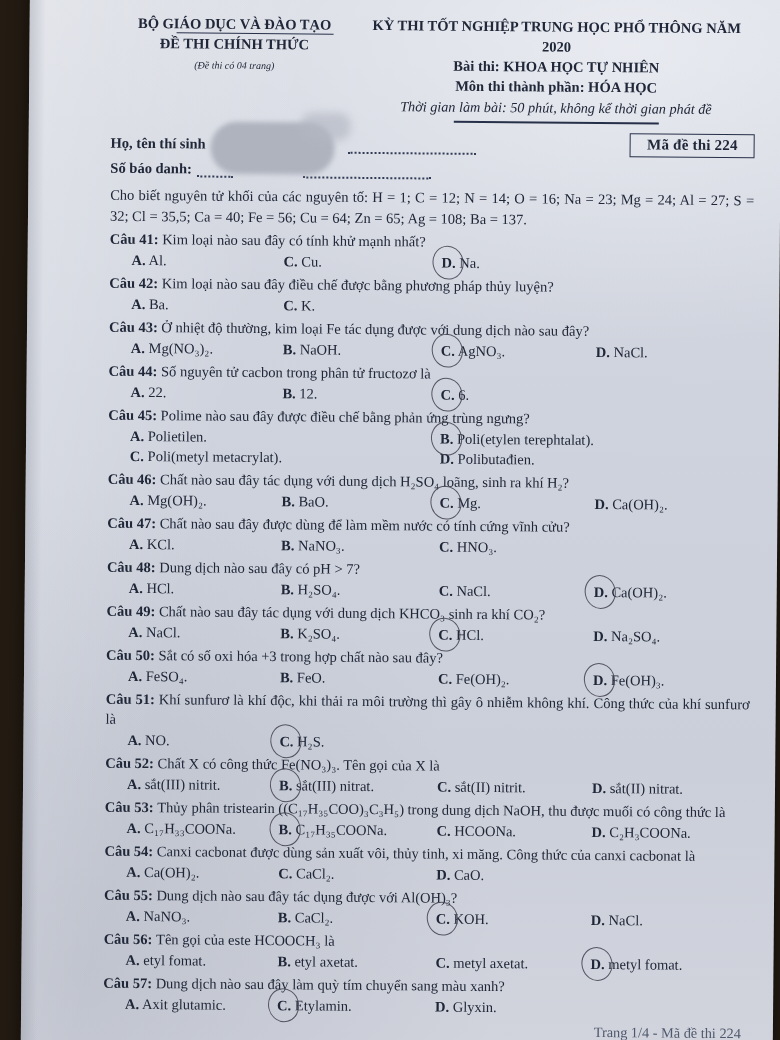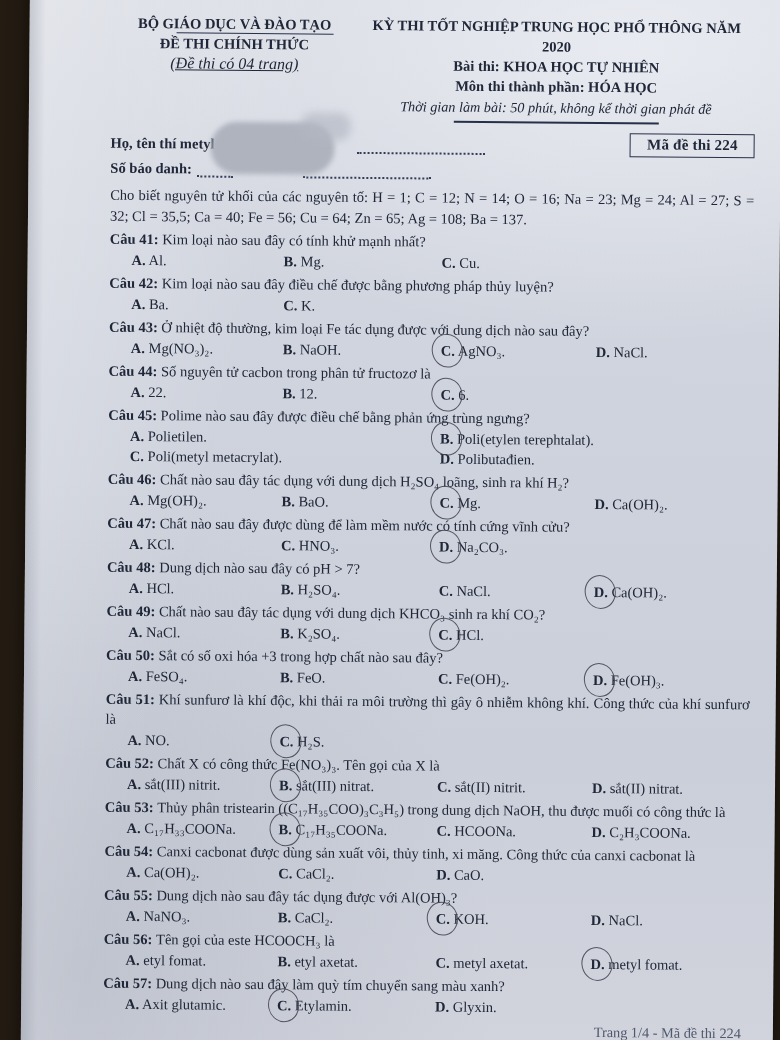--- a/index.html
+++ b/index.html
@@ -31,21 +31,21 @@
   .content{position:relative;padding:26px 26px 0 82px;font-size:14.5px;}
 
   
   .hdr{display:flex;}
   .h-left{width:246px;text-align:center;line-height:20px;flex:none;}
   .h-right{flex:1;text-align:center;line-height:20px;}
   .b{font-weight:bold;}
   .ministry{position:relative;display:inline-block;font-weight:bold;}
   .ministry::after{content:"";position:absolute;left:20%;right:-1%;bottom:0px;
     border-bottom:1.6px solid #273049;}
-  .pages-note{font-style:italic;font-size:16px;text-decoration:underline;}
+  .pages-note{font-style:italic;font-size:10px;}
   .duration{font-style:italic;font-size:14.2px;margin-top:1px;}
   .rule{width:205px;border-top:2px solid #273049;margin:4px auto 0 auto;height:0;}
 
   
   .cand{position:relative;margin-top:7px;height:52px;}
   .crow{display:flex;align-items:flex-end;height:25px;}
   .dots{display:inline-block;border-bottom:2px dotted #333c55;height:14px;}
   .blur1{position:absolute;left:100px;top:-6px;width:124px;height:52px;border-radius:26px;
     background:rgba(168,173,184,.88);filter:blur(2.5px);z-index:2;}
   .blur2{position:absolute;left:190px;top:-16px;width:50px;height:28px;border-radius:12px;
@@ -87,40 +87,40 @@
           <span class="b">Môn thi thành phần: HÓA HỌC</span>
           <div class="duration">Thời gian làm bài: 50 phút, không kể thời gian phát đề</div>
           <div class="rule"></div>
         </div>
       </div>
 
       <div class="cand">
         <div class="blur1"></div>
         <div class="blur2"></div>
         <div class="crow">
-          <span class="b">Họ, tên thí metyl</span>
+          <span class="b">Họ, tên thí sinh</span>
           <span class="dots" style="width:128px;margin-left:142px;"></span>
         </div>
         <div class="crow">
           <span class="b">Số báo danh:</span>
           <span class="dots" style="width:36px;margin-left:6px;"></span>
           <span class="dots" style="width:128px;margin-left:70px;"></span>
         </div>
         <div class="code-box">Mã đề thi 224</div>
       </div>
 
       <div class="intro">Cho biết nguyên tử khối của các nguyên tố: H = 1; C = 12; N = 14; O = 16; Na = 23; Mg = 24; Al = 27; S = 32; Cl = 35,5; Ca = 40; Fe = 56; Cu = 64; Zn = 65; Ag = 108; Ba = 137.</div>
 
       <div>
           <div class="q">
             <div class="qt"><b>Câu 41: </b>Kim loại nào sau đây có tính khử mạnh nhất?</div>
             <div class="opts g4">
               <span class="opt"><b class="ol">A.</b> Al.</span>
-              <span class="opt"><b class="ol">B.</b> Mg.</span>
               <span class="opt"><b class="ol">C.</b> Cu.</span>
+              <span class="opt"><b class="ol circled">D.</b> Na.</span>
             </div>
           </div>
           <div class="q">
             <div class="qt"><b>Câu 42: </b>Kim loại nào sau đây điều chế được bằng phương pháp thủy luyện?</div>
             <div class="opts g4">
               <span class="opt"><b class="ol">A.</b> Ba.</span>
               <span class="opt"><b class="ol">C.</b> K.</span>
             </div>
           </div>
           <div class="q">
@@ -155,39 +155,40 @@
               <span class="opt"><b class="ol">A.</b> Mg(OH)₂.</span>
               <span class="opt"><b class="ol">B.</b> BaO.</span>
               <span class="opt"><b class="ol circled">C.</b> Mg.</span>
               <span class="opt"><b class="ol">D.</b> Ca(OH)₂.</span>
             </div>
           </div>
           <div class="q">
             <div class="qt"><b>Câu 47: </b>Chất nào sau đây được dùng để làm mềm nước có tính cứng vĩnh cửu?</div>
             <div class="opts g4">
               <span class="opt"><b class="ol">A.</b> KCl.</span>
+              <span class="opt"><b class="ol">B.</b> NaNO₃.</span>
               <span class="opt"><b class="ol">C.</b> HNO₃.</span>
-              <span class="opt"><b class="ol circled">D.</b> Na₂CO₃.</span>
             </div>
           </div>
           <div class="q">
             <div class="qt"><b>Câu 48: </b>Dung dịch nào sau đây có pH &gt; 7?</div>
             <div class="opts g4">
               <span class="opt"><b class="ol">A.</b> HCl.</span>
               <span class="opt"><b class="ol">B.</b> H₂SO₄.</span>
               <span class="opt"><b class="ol">C.</b> NaCl.</span>
               <span class="opt"><b class="ol circled">D.</b> Ca(OH)₂.</span>
             </div>
           </div>
           <div class="q">
             <div class="qt"><b>Câu 49: </b>Chất nào sau đây tác dụng với dung dịch KHCO₃ sinh ra khí CO₂?</div>
             <div class="opts g4">
               <span class="opt"><b class="ol">A.</b> NaCl.</span>
               <span class="opt"><b class="ol">B.</b> K₂SO₄.</span>
               <span class="opt"><b class="ol circled">C.</b> HCl.</span>
+              <span class="opt"><b class="ol">D.</b> Na₂SO₄.</span>
             </div>
           </div>
           <div class="q">
             <div class="qt"><b>Câu 50: </b>Sắt có số oxi hóa +3 trong hợp chất nào sau đây?</div>
             <div class="opts g4">
               <span class="opt"><b class="ol">A.</b> FeSO₄.</span>
               <span class="opt"><b class="ol">B.</b> FeO.</span>
               <span class="opt"><b class="ol">C.</b> Fe(OH)₂.</span>
               <span class="opt"><b class="ol circled">D.</b> Fe(OH)₃.</span>
             </div>

